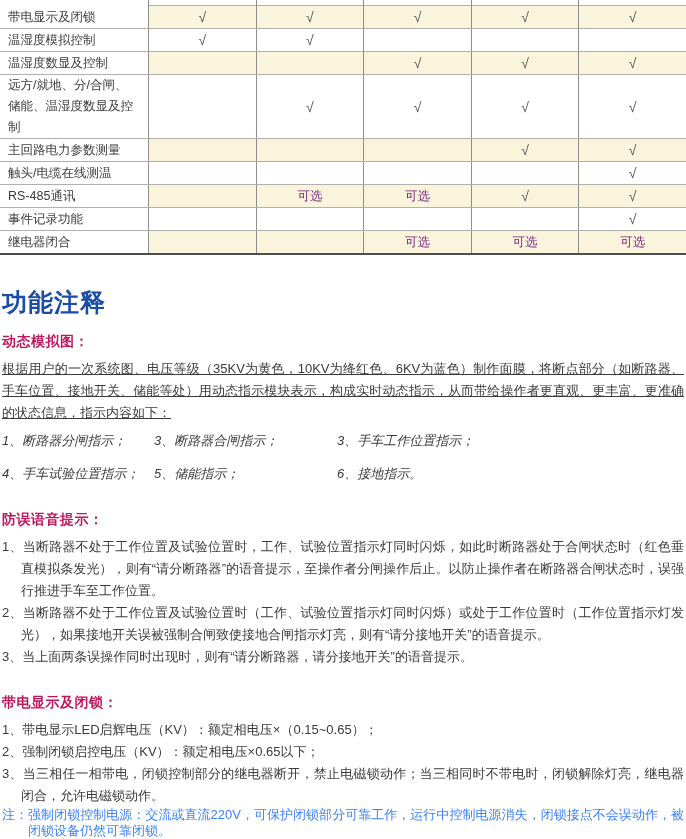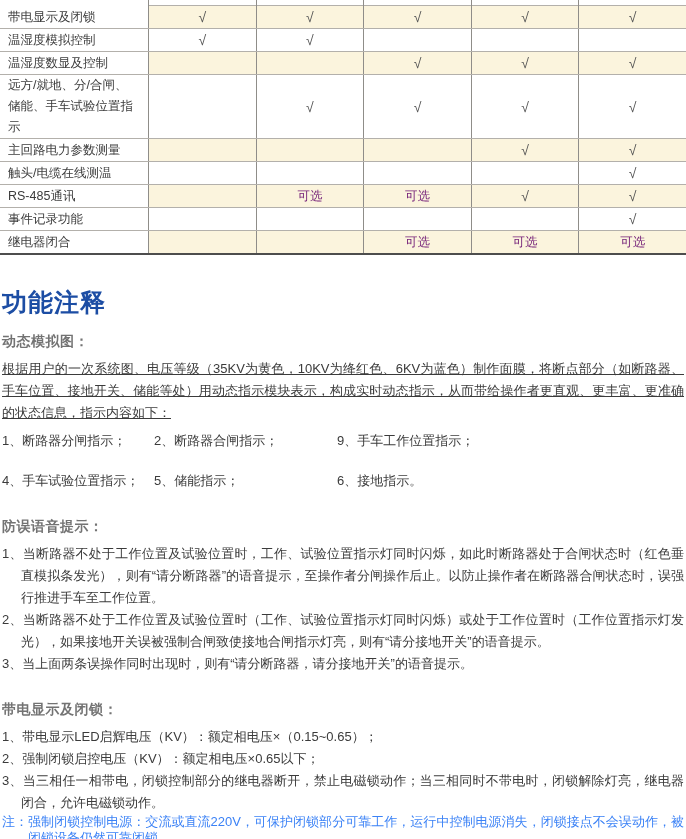--- a/index.html
+++ b/index.html
@@ -57,38 +57,39 @@
     margin: 31px 0 10px 0;
     font-size: 25px;
     font-weight: bold;
     color: #1c4da4;
     letter-spacing: 1px;
   }
   .sub-heading {
     margin: 26px 0 7px 0;
     font-size: 14px;
     font-weight: bold;
-    color: #737373;
+    color: #be185d;
     letter-spacing: 0.5px;
   }
   .sub-heading.first { margin-top: 14px; }
   .para {
     font-size: 13px;
     line-height: 22px;
     text-align: justify;
     color: #3b3b3b;
     text-decoration: underline;
   }
   .grid-list {
     margin-top: 6px;
     display: grid;
     grid-template-columns: 152px 183px 1fr;
-    row-gap: 18px;
+    row-gap: 11px;
     font-size: 13px;
     line-height: 22px;
+    font-style: italic;
   }
   .hang-list { margin-top: 0; }
   .hang-item {
     font-size: 13px;
     line-height: 22px;
     text-align: justify;
     padding-left: 19px;
     text-indent: -19px;
     color: #3b3b3b;
   }
@@ -135,21 +136,21 @@
         <div class="trow shaded">
           <div class="tlabel">温湿度数显及控制</div>
           <div class="tcell"></div>
           <div class="tcell"></div>
           <div class="tcell check">√</div>
           <div class="tcell check">√</div>
           <div class="tcell check">√</div>
         </div>
         <div class="trow">
           <div class="tlabel">远方/就地、分/合闸、
-储能、手车试验位置指示</div>
+储能、温湿度数显及控制</div>
           <div class="tcell"></div>
           <div class="tcell check">√</div>
           <div class="tcell check">√</div>
           <div class="tcell check">√</div>
           <div class="tcell check">√</div>
         </div>
         <div class="trow shaded">
           <div class="tlabel">主回路电力参数测量</div>
           <div class="tcell"></div>
           <div class="tcell"></div>
@@ -193,22 +194,22 @@
   </div>
 
   <div class="content">
 
     <div class="main-heading">功能注释</div>
 
     <div class="sub-heading first">动态模拟图：</div>
     <div class="para">根据用户的一次系统图、电压等级（35KV为黄色，10KV为绛红色、6KV为蓝色）制作面膜，将断点部分（如断路器、手车位置、接地开关、储能等处）用动态指示模块表示，构成实时动态指示，从而带给操作者更直观、更丰富、更准确的状态信息，指示内容如下：</div>
     <div class="grid-list">
         <div class="grid-item">1、断路器分闸指示；</div>
-        <div class="grid-item">2、断路器合闸指示；</div>
-        <div class="grid-item">9、手车工作位置指示；</div>
+        <div class="grid-item">3、断路器合闸指示；</div>
+        <div class="grid-item">3、手车工作位置指示；</div>
         <div class="grid-item">4、手车试验位置指示；</div>
         <div class="grid-item">5、储能指示；</div>
         <div class="grid-item">6、接地指示。</div>
       </div>
 
     <div class="sub-heading">防误语音提示：</div>
     <div class="hang-list">
         <div class="hang-item">1、当断路器不处于工作位置及试验位置时，工作、试验位置指示灯同时闪烁，如此时断路器处于合闸状态时（红色垂直模拟条发光），则有“请分断路器”的语音提示，至操作者分闸操作后止。以防止操作者在断路器合闸状态时，误强行推进手车至工作位置。</div>
         <div class="hang-item">2、当断路器不处于工作位置及试验位置时（工作、试验位置指示灯同时闪烁）或处于工作位置时（工作位置指示灯发光），如果接地开关误被强制合闸致使接地合闸指示灯亮，则有“请分接地开关”的语音提示。</div>
         <div class="hang-item">3、当上面两条误操作同时出现时，则有“请分断路器，请分接地开关”的语音提示。</div>

